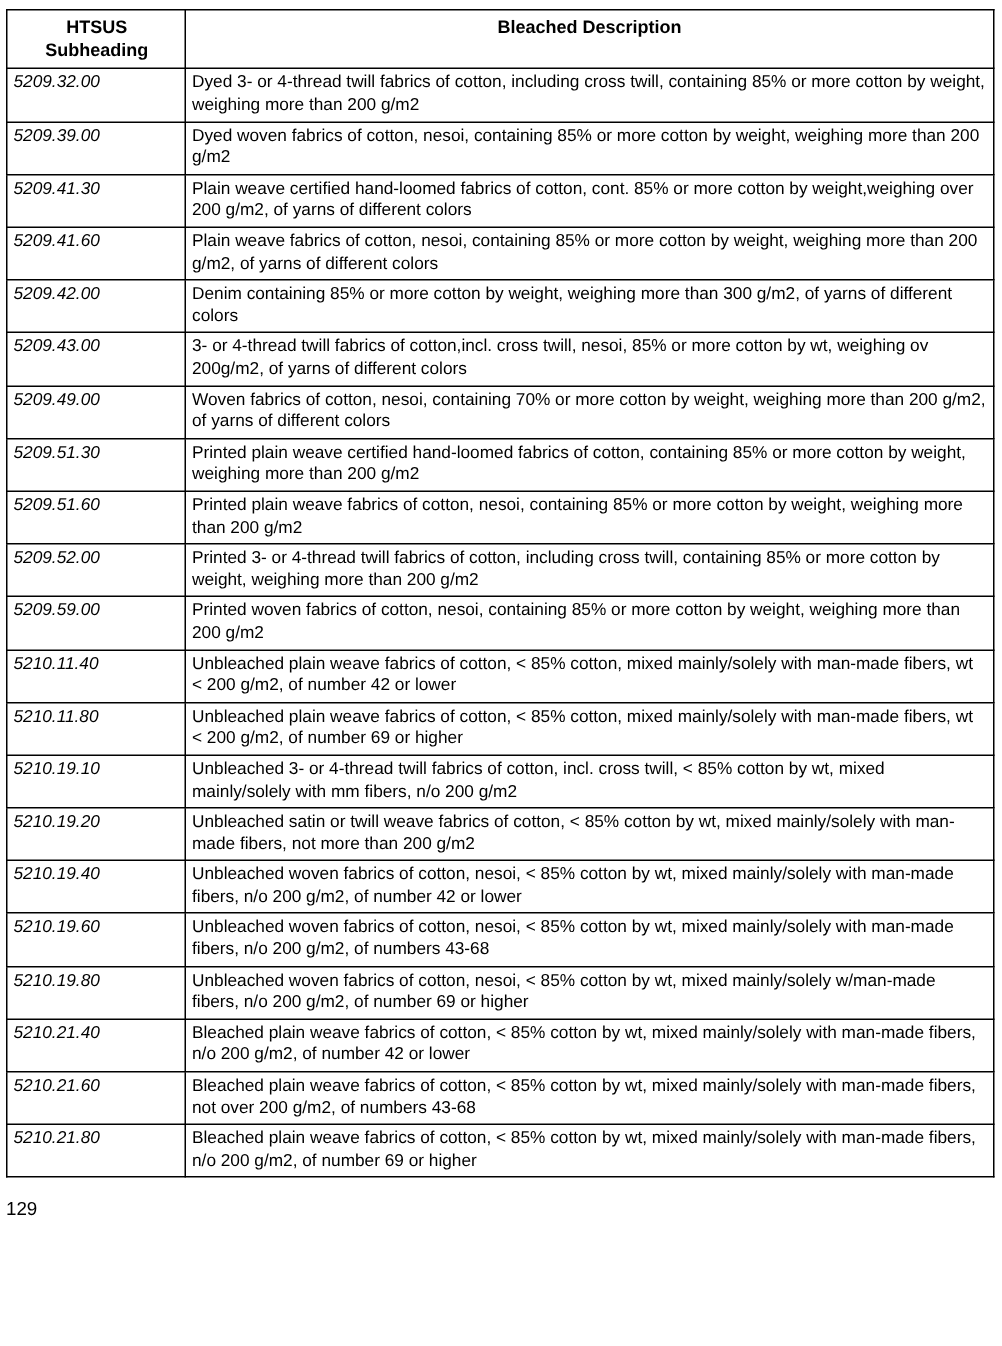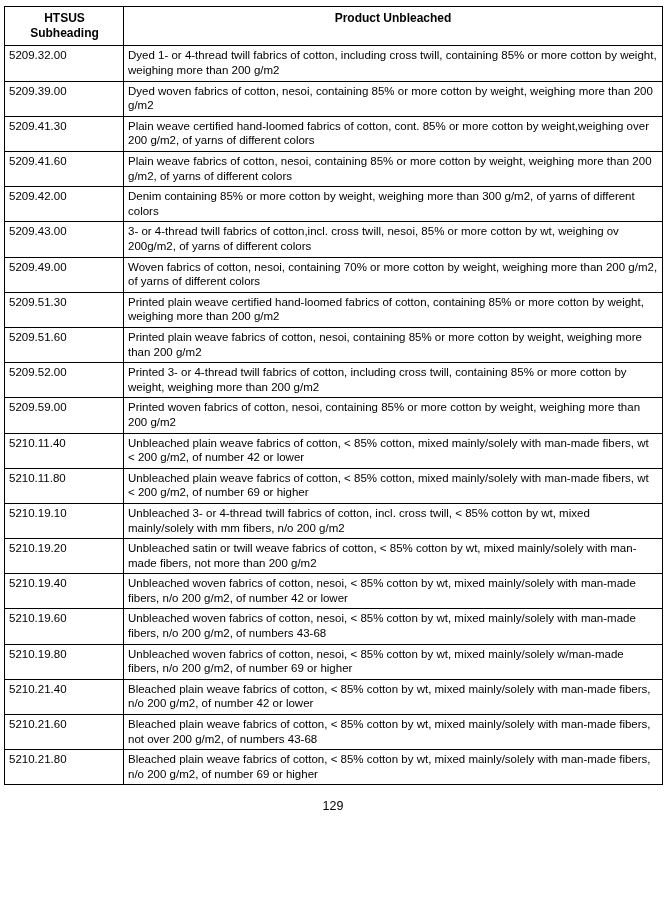--- a/index.html
+++ b/index.html
@@ -43,53 +43,54 @@
   }
   thead th.col-code {
     text-align: left;
     padding-left: 5px;
   }
   col.c1 { width: 119px; }
   col.c2 { width: 539px; }
   td.code {
     white-space: nowrap;
     font-size: 11.5px;
+    font-style: italic;
   }
   td.desc {
     font-size: 11.5px;
   }
   .page-number {
-    text-align: center;
+    text-align: left;
     font-size: 12.5px;
     margin-top: 14px;
     width: 658px;
     margin-left: auto;
     margin-right: auto;
   }
 </style>
 </head>
 <body>
 
 <div class="page">
 
   <table class="htsus">
     <colgroup>
       <col class="c1">
       <col class="c2">
     </colgroup>
     <thead>
       <tr>
         <th class="col-code">HTSUS Subheading</th>
-        <th class="col-desc">Product Unbleached</th>
+        <th class="col-desc">Bleached Description</th>
       </tr>
     </thead>
     <tbody>
         <tr>
           <td class="code">5209.32.00</td>
-          <td class="desc">Dyed 1- or 4-thread twill fabrics of cotton, including cross twill, containing 85% or more cotton by weight, weighing more than 200 g/m2</td>
+          <td class="desc">Dyed 3- or 4-thread twill fabrics of cotton, including cross twill, containing 85% or more cotton by weight, weighing more than 200 g/m2</td>
         </tr>
         <tr>
           <td class="code">5209.39.00</td>
           <td class="desc">Dyed woven fabrics of cotton, nesoi, containing 85% or more cotton by weight, weighing more than 200 g/m2</td>
         </tr>
         <tr>
           <td class="code">5209.41.30</td>
           <td class="desc">Plain weave certified hand-loomed fabrics of cotton, cont. 85% or more cotton by weight,weighing over 200 g/m2, of yarns of different colors</td>
         </tr>
         <tr>

